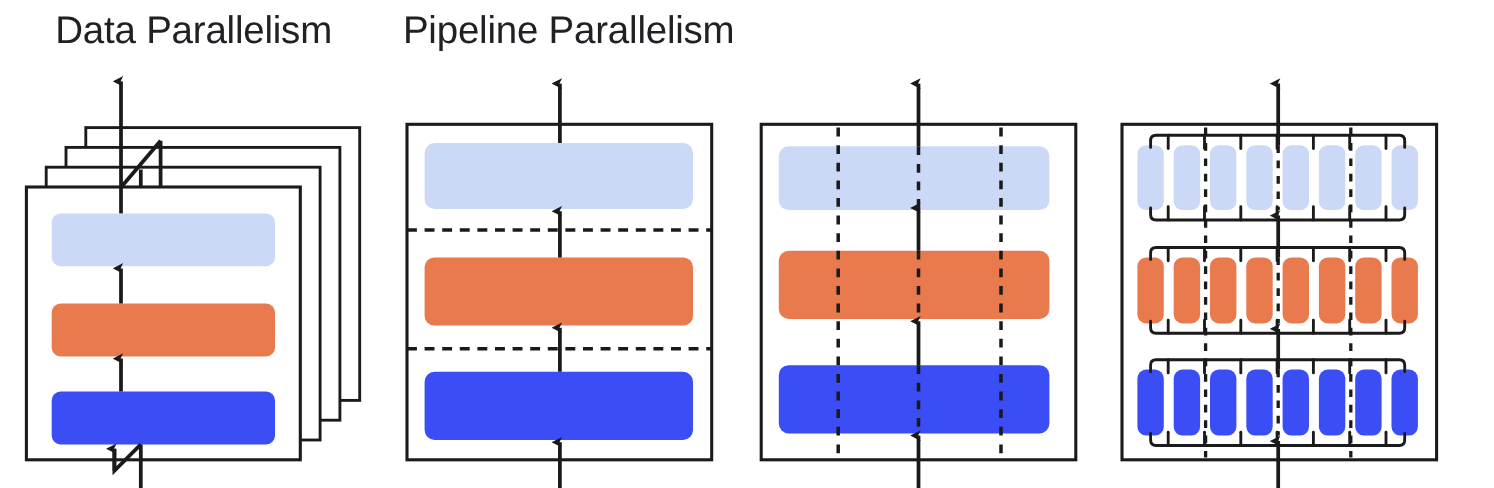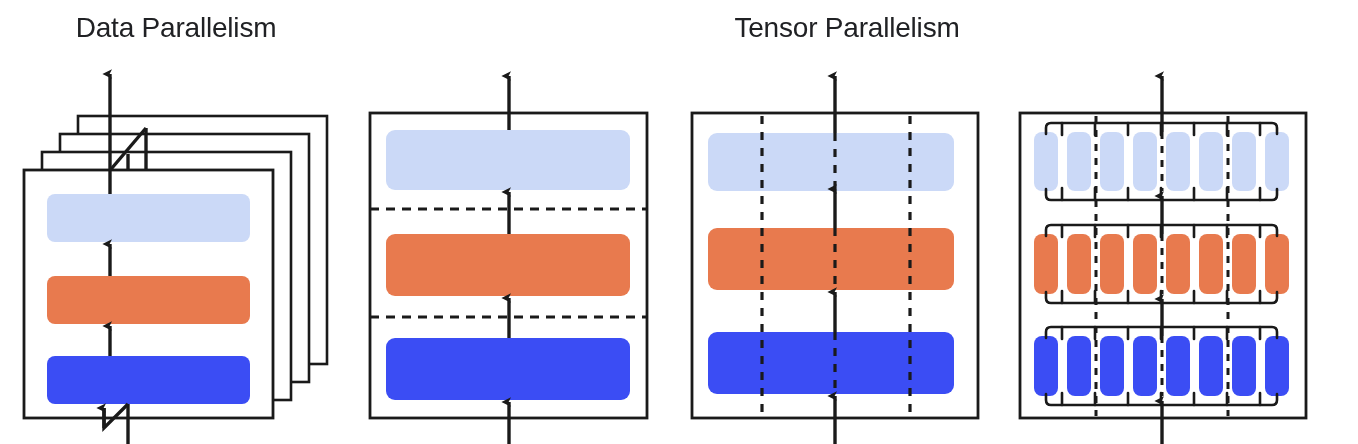--- a/index.html
+++ b/index.html
@@ -23,21 +23,21 @@
     position: absolute;
     top: 0;
     height: 444px;
   }
   .panel-title {
     position: absolute;
     top: 10px;
     left: 0;
     width: 100%;
     text-align: center;
-    font-size: 28px;
+    font-size: 35px;
     line-height: 36px;
     font-weight: 400;
     color: #202124;
     letter-spacing: -0.2px;
     white-space: nowrap;
     font-family: "Liberation Sans", sans-serif;
   }
   .panel-svg {
     position: absolute;
     top: 56px;
@@ -106,20 +106,21 @@
         <g stroke="#1A1A1A" stroke-width="3.4" fill="none">
           <line x1="128" y1="388" x2="128" y2="348"></line>
           <path d="M128,348 L104,372 L104,352"></path>
           <line x1="104" y1="372" x2="104" y2="352" marker-end="url(#ah1)"></line>
         </g>
       </svg>
     </div>
   </div>
 
   <div class="panel" style="left:352px;width:330px;">
+    <div class="panel-title">Pipeline Parallelism</div>
     <div class="panel-svg">
       <svg width="330" height="388" viewBox="0 0 330 388">
         <defs>
           <marker id="ah2" markerWidth="10" markerHeight="10" refX="4.6" refY="7.6" orient="auto" markerUnits="userSpaceOnUse">
             <path d="M4.6,0 L9.4,9.6 L4.6,7.2 L-0.2,9.6 Z" fill="#1A1A1A"></path>
           </marker>
         </defs>
 
         <rect x="18" y="57" width="277" height="305" fill="#ffffff" stroke="#1A1A1A" stroke-width="2.8"></rect>
 
@@ -136,21 +137,20 @@
           <line x1="157" y1="388" x2="157" y2="346" marker-end="url(#ah2)"></line>
           <line x1="157" y1="282" x2="157" y2="242" marker-end="url(#ah2)"></line>
           <line x1="157" y1="178" x2="157" y2="136" marker-end="url(#ah2)"></line>
           <line x1="157" y1="74" x2="157" y2="20" marker-end="url(#ah2)"></line>
         </g>
       </svg>
     </div>
   </div>
 
   <div class="panel" style="left:682px;width:330px;">
-    <div class="panel-title">Tensor Parallelism</div>
     <div class="panel-svg">
       <svg width="330" height="388" viewBox="0 0 330 388">
         <defs>
           <marker id="ah3" markerWidth="10" markerHeight="10" refX="4.6" refY="7.6" orient="auto" markerUnits="userSpaceOnUse">
             <path d="M4.6,0 L9.4,9.6 L4.6,7.2 L-0.2,9.6 Z" fill="#1A1A1A"></path>
           </marker>
         </defs>
 
         <rect x="10" y="57" width="286" height="305" fill="#ffffff" stroke="#1A1A1A" stroke-width="2.8"></rect>
 

